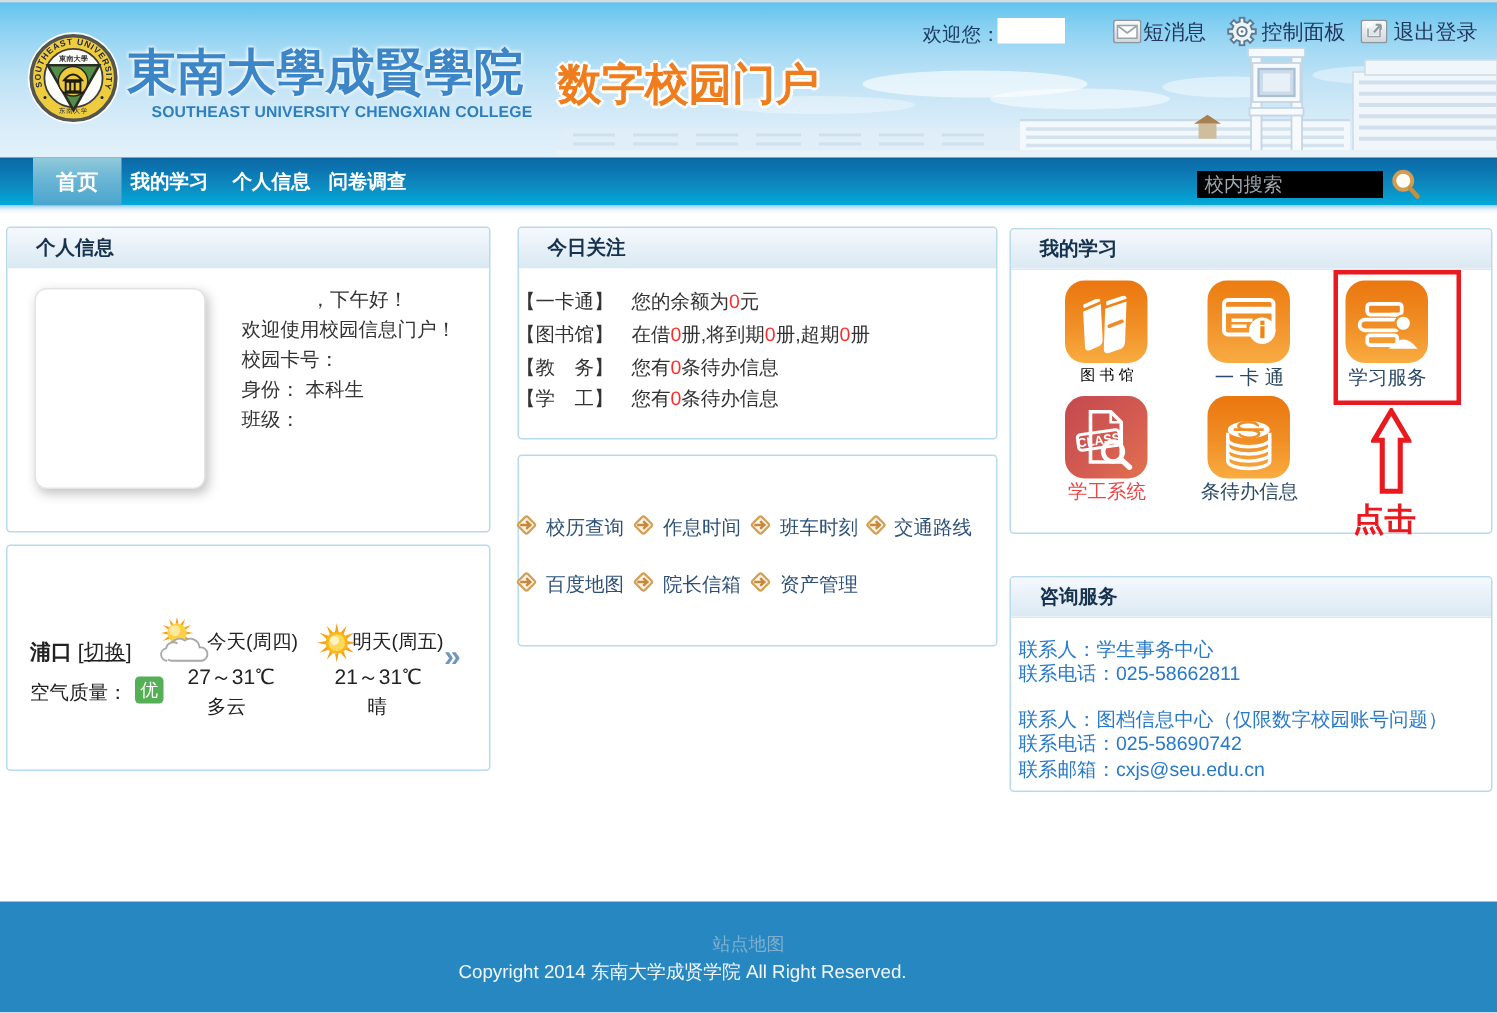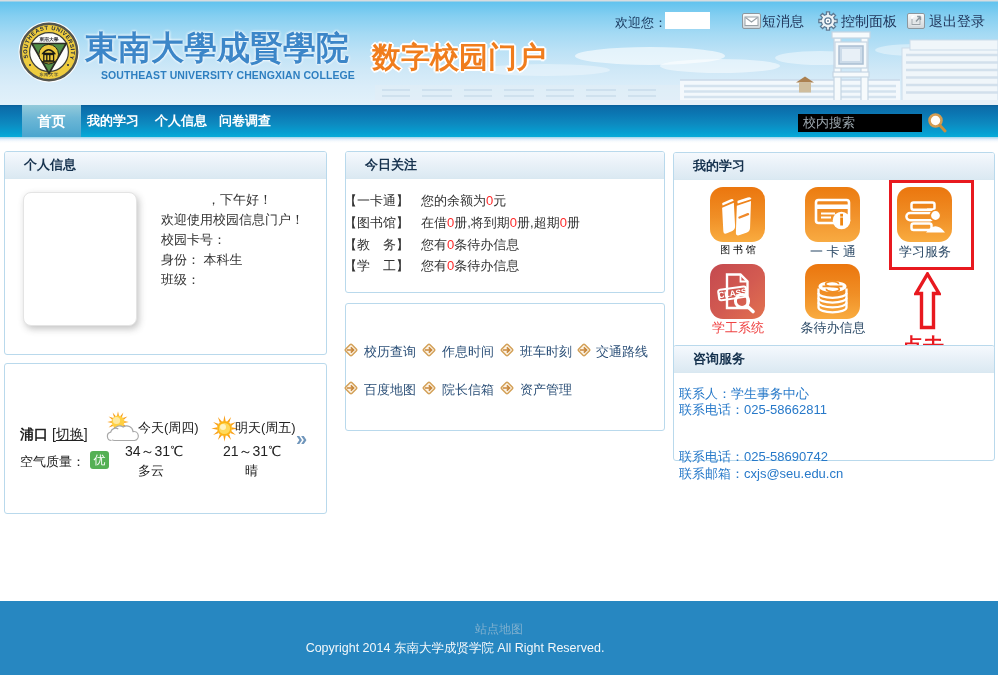--- a/index.html
+++ b/index.html
@@ -135,21 +135,21 @@
  <div class="abs" style="left:15px;top:89px;font-size:13px;color:#222">空气质量：</div>
  <div class="abs" style="left:85px;top:87px;width:19px;height:18px;background:#55b055;border-radius:3px;color:#fff;font-size:12px;text-align:center;line-height:18px">优</div>
  <div class="abs" id="icn-suncloud" style="left:100px;top:47px;width:36px;height:33px"><svg width="36" height="33" viewBox="0 0 36 33">
 <path d="M12.0 4.9 L13.0 0.2 L14.0 4.9 Z M15.2 5.2 L18.4 1.6 L16.9 6.2 Z M17.8 7.1 L22.4 5.6 L18.8 8.8 Z M19.1 10.0 L23.8 11.0 L19.1 12.0 Z M18.8 13.2 L22.4 16.4 L17.8 14.9 Z M16.9 15.8 L18.4 20.4 L15.2 16.8 Z M14.0 17.1 L13.0 21.8 L12.0 17.1 Z M10.8 16.8 L7.6 20.4 L9.1 15.8 Z M8.2 14.9 L3.6 16.4 L7.2 13.2 Z M6.9 12.0 L2.2 11.0 L6.9 10.0 Z M7.2 8.8 L3.6 5.6 L8.2 7.1 Z M9.1 6.2 L7.6 1.6 L10.8 5.2 Z" fill="#f9a01b"></path>
 <circle cx="13" cy="11" r="6.4" fill="#ffd042"></circle>
 <circle cx="11.5" cy="9.5" r="3.6" fill="#ffe9a0"></circle>
 <path d="M10 29.5 a5 5 0 0 1 -1.2 -9.9 a6 6 0 0 1 9.4 -3.6 a6.2 6.2 0 0 1 9.8 4.6 a4.5 4.5 0 0 1 1.6 8.9 z" fill="#fff" stroke="#a8a8a8" stroke-width="1.2"></path>
 <path d="M6.5 29.5 a4.2 4.2 0 0 1 -0.8 -8.3 a5 5 0 0 1 7.6 -3.2" fill="#fff" stroke="#a8a8a8" stroke-width="1.2"></path>
 </svg></div>
  <div class="abs" style="left:133px;top:55px;font-size:13px;color:#222">今天(周四)</div>
- <div class="abs" style="left:120px;top:79px;font-size:14px;color:#222">34～31℃</div>
+ <div class="abs" style="left:120px;top:79px;font-size:14px;color:#222">27～31℃</div>
  <div class="abs" style="left:133px;top:98px;font-size:13px;color:#222">多云</div>
  <div class="abs" id="icn-sun" style="left:206px;top:51px;width:27px;height:27px"><svg width="27" height="27" viewBox="0 0 27 27">
 <path d="M12.3 6.4 L13.5 0.3 L14.7 6.4 Z M16.0 6.8 L20.1 2.1 L18.1 7.9 Z M19.1 8.9 L24.9 6.9 L20.2 11.0 Z M20.6 12.3 L26.7 13.5 L20.6 14.7 Z M20.2 16.0 L24.9 20.1 L19.1 18.1 Z M18.1 19.1 L20.1 24.9 L16.0 20.2 Z M14.7 20.6 L13.5 26.7 L12.3 20.6 Z M11.0 20.2 L6.9 24.9 L8.9 19.1 Z M7.9 18.1 L2.1 20.1 L6.8 16.0 Z M6.4 14.7 L0.3 13.5 L6.4 12.3 Z M6.8 11.0 L2.1 6.9 L7.9 8.9 Z M8.9 7.9 L6.9 2.1 L11.0 6.8 Z" fill="#f9a01b"></path>
 <circle cx="13.5" cy="13.5" r="7.4" fill="#fdb515"></circle>
 <circle cx="13.5" cy="13.5" r="5.6" fill="#ffd95c"></circle>
 <circle cx="12" cy="12" r="3" fill="#fff3c0"></circle>
 </svg></div>
  <div class="abs" style="left:230px;top:55px;font-size:13px;color:#222">明天(周五)</div>
  <div class="abs" style="left:218px;top:79px;font-size:14px;color:#222">21～31℃</div>
  <div class="abs" style="left:240px;top:98px;font-size:13px;color:#222">晴</div>
@@ -272,23 +272,24 @@
  <div class="abs" style="left:211px;top:90px;width:80px;text-align:center;font-size:13px;color:#2c4a67">学习服务</div>
  <div class="abs" style="left:24px;top:166px;width:80px;text-align:center;font-size:13px;color:#ef4444">学工系统</div>
  <div class="abs" style="left:119px;top:166px;width:80px;text-align:center;font-size:13px;color:#2c4a67">条待办信息</div>
  <div class="abs" style="left:215px;top:27px;width:79px;height:84px;border:3px solid #e8191f"></div>
  <div class="abs" id="redarrow" style="left:240px;top:119px;width:27px;height:58px"><svg width="27" height="58" viewBox="0 0 27 58">
         <path d="M13.5 2 L25 21.5 L19.5 21.5 L19.5 55.5 L7.5 55.5 L7.5 21.5 L2 21.5 Z" fill="#fff" stroke="#e8191f" stroke-width="3.4" stroke-linejoin="miter"></path>
       </svg></div>
  <div class="abs" style="left:228px;top:179px;font-size:21px;font-weight:bold;color:#e8191f">点击</div>
 </div>
 
-<div class="panel" style="left:673px;top:345px;width:322px;height:116px">
+<div class="panel" style="left:673px;top:384px;width:322px;height:144px">
  <div class="phead">咨询服务</div>
  <div class="blue abs" style="left:5px;top:39px;font-size:13px">联系人：学生事务中心</div>
  <div class="blue abs" style="left:5px;top:55px;font-size:13px">联系电话：025-58662811</div>
+ <div class="blue abs" style="left:5px;top:86px;font-size:13px">联系人：图档信息中心（仅限数字校园账号问题）</div>
  <div class="blue abs" style="left:5px;top:102px;font-size:13px">联系电话：025-58690742</div>
  <div class="blue abs" style="left:5px;top:119px;font-size:13px">联系邮箱：cxjs@seu.edu.cn</div>
 </div>
 
 <div class="abs" style="top:601px;left:0;width:998px;height:74px;background:#2787c1"></div>
 <div class="abs" style="top:621px;left:0;width:998px;text-align:center;font-size:12px;color:#7fb0cf">站点地图</div>
 <div class="abs" style="top:640px;left:0;width:910px;text-align:center;font-size:12.5px;color:#f2f7fa">Copyright 2014 东南大学成贤学院 All Right Reserved.</div>
 
 </body></html>

